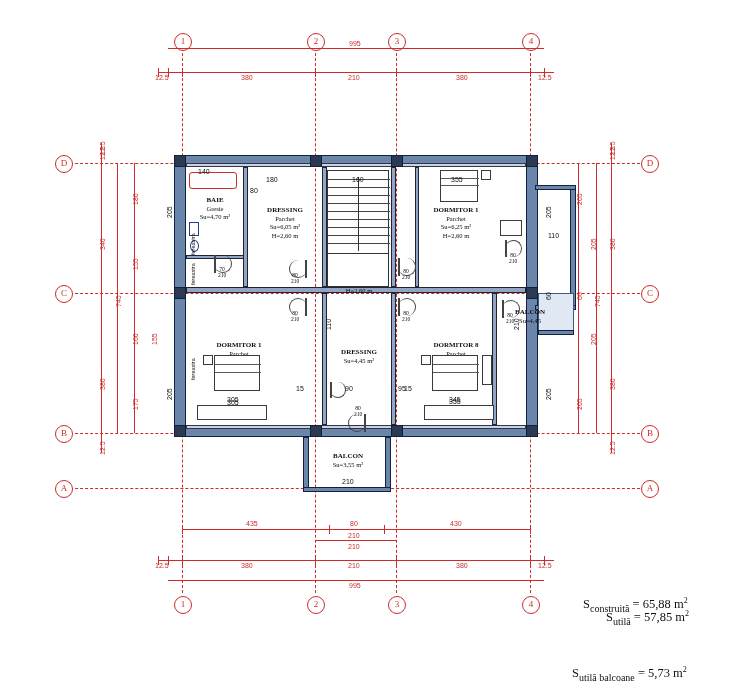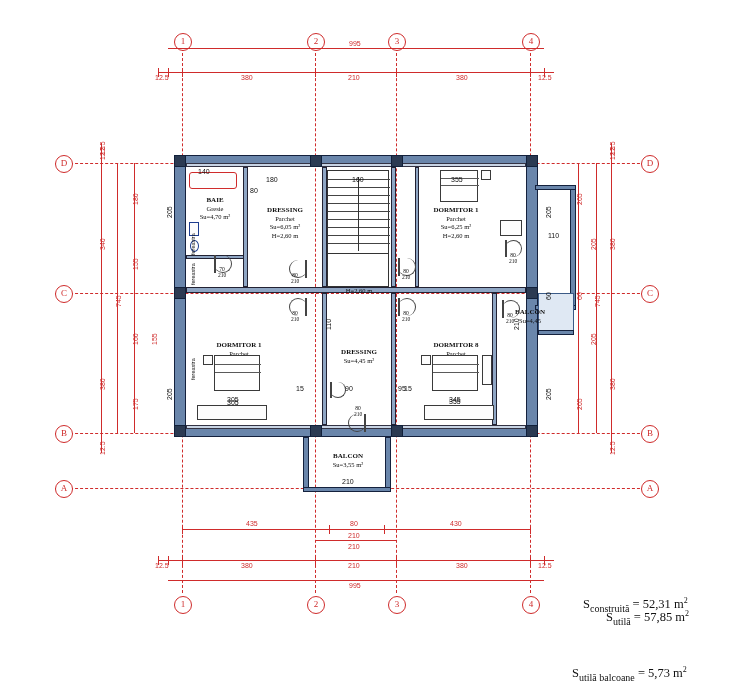--- a/index.html
+++ b/index.html
@@ -472,21 +472,21 @@
   <div class="dim blk v" style="left:166px; top:218px;">205</div>
   <div class="dim blk v" style="left:166px; top:400px;">205</div>
   <div class="dim blk v" style="left:545px; top:218px;">205</div>
   <div class="dim blk v" style="left:545px; top:300px;">60</div>
   <div class="dim blk v" style="left:545px; top:400px;">205</div>
   <div class="dim blk v" style="left:325px; top:330px;">110</div>
   <div class="dim blk v" style="left:513px; top:330px;">210</div>
 
   <div class="summary" style="left:583px; top:596px;">
     <span>S</span><sub>construită</sub>
-    <span>= 52,31 m</span><sup>2</sup>
+    <span>= 65,88 m</span><sup>2</sup>
   </div>
   <div class="summary" style="left:606px; top:609px;">
     <span>S</span><sub>utilă</sub>
     <span>= 57,85 m</span><sup>2</sup>
   </div>
   <div class="summary" style="left:572px; top:665px;">
     <span>S</span><sub>utilă balcoane</sub>
     <span>= 5,73 m</span><sup>2</sup>
   </div>
 

